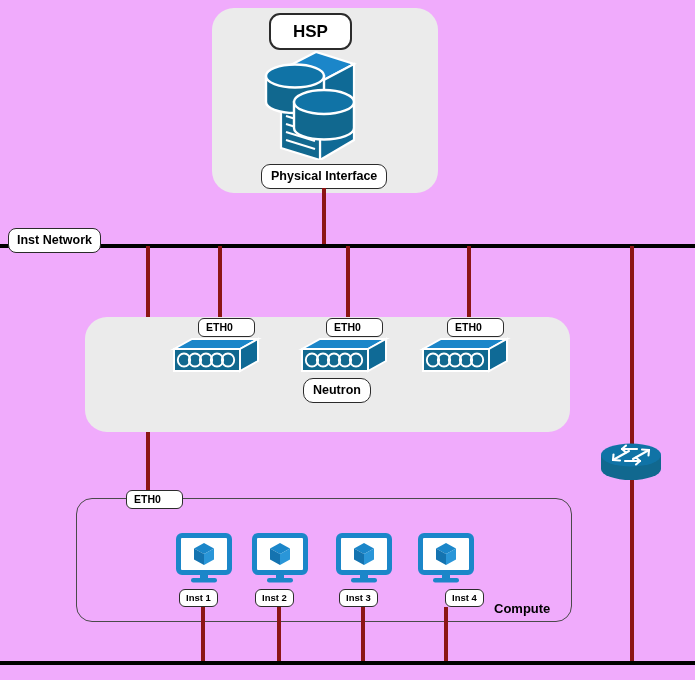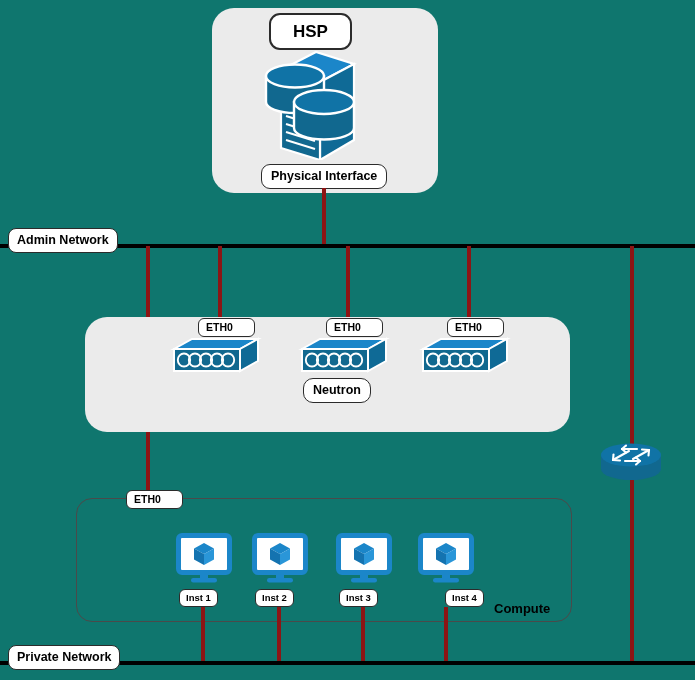--- a/index.html
+++ b/index.html
@@ -7,21 +7,21 @@
     padding: 0;
     background: #ffffff;
   }
   body {
     font-family: "Liberation Sans", sans-serif;
   }
   #canvas {
     position: relative;
     width: 695px;
     height: 680px;
-    background: #0f766e;
+    background: #f0abfc;
     overflow: hidden;
   }
 
   
   .panel {
     position: absolute;
     background: #ebebeb;
     border-radius: 22px;
   }
   .netline {
@@ -132,21 +132,21 @@
         <ellipse cx="60" cy="54" rx="30" ry="12" fill="#1073a6" stroke="#ffffff" stroke-width="2.4"></ellipse>
       </g>
     </svg>
   </div>
 
   <div class="tag tag-node" style="left:261px; top:164px;">Physical Interface</div>
 
   <div class="vline" style="left:322px; top:188px; height:58px;"></div>
 
   <div class="netline" style="left:0px; top:244px; width:695px;"></div>
-  <div class="tag tag-net" style="left:8px; top:228px;">Admin Network</div>
+  <div class="tag tag-net" style="left:8px; top:228px;">Inst Network</div>
 
   <div class="vline" style="left:146px; top:246px; height:248px;"></div>
   <div class="vline" style="left:218px; top:246px; height:80px;"></div>
   <div class="vline" style="left:346px; top:246px; height:80px;"></div>
   <div class="vline" style="left:467px; top:246px; height:80px;"></div>
   <div class="vline" style="left:630px; top:246px; height:416px;"></div>
 
   <div class="panel" style="left:85px; top:317px; width:485px; height:115px;"></div>
 
   <div class="tag tag-eth" style="left:198px; top:318px;">ETH0</div>
@@ -277,15 +277,14 @@
         <polygon points="38,15.5 28,21 28,32 38,26.5" fill="#2a96d8"></polygon>
       </g>
       <rect x="24" y="39" width="8" height="6" fill="#1b86c9"></rect>
       <rect x="15" y="45" width="26" height="4.5" rx="2.2" fill="#1b86c9"></rect>
     </svg>
   </div>
   <div class="tag tag-inst" style="left:445px; top:589px;">Inst 4</div>
   <div class="vline" style="left:444px; top:607px; height:55px;"></div>
 
   <div class="netline" style="left:0px; top:661px; width:695px;"></div>
-  <div class="tag tag-net" style="left:8px; top:645px;">Private Network</div>
 
 </div>
 
 </body></html>

